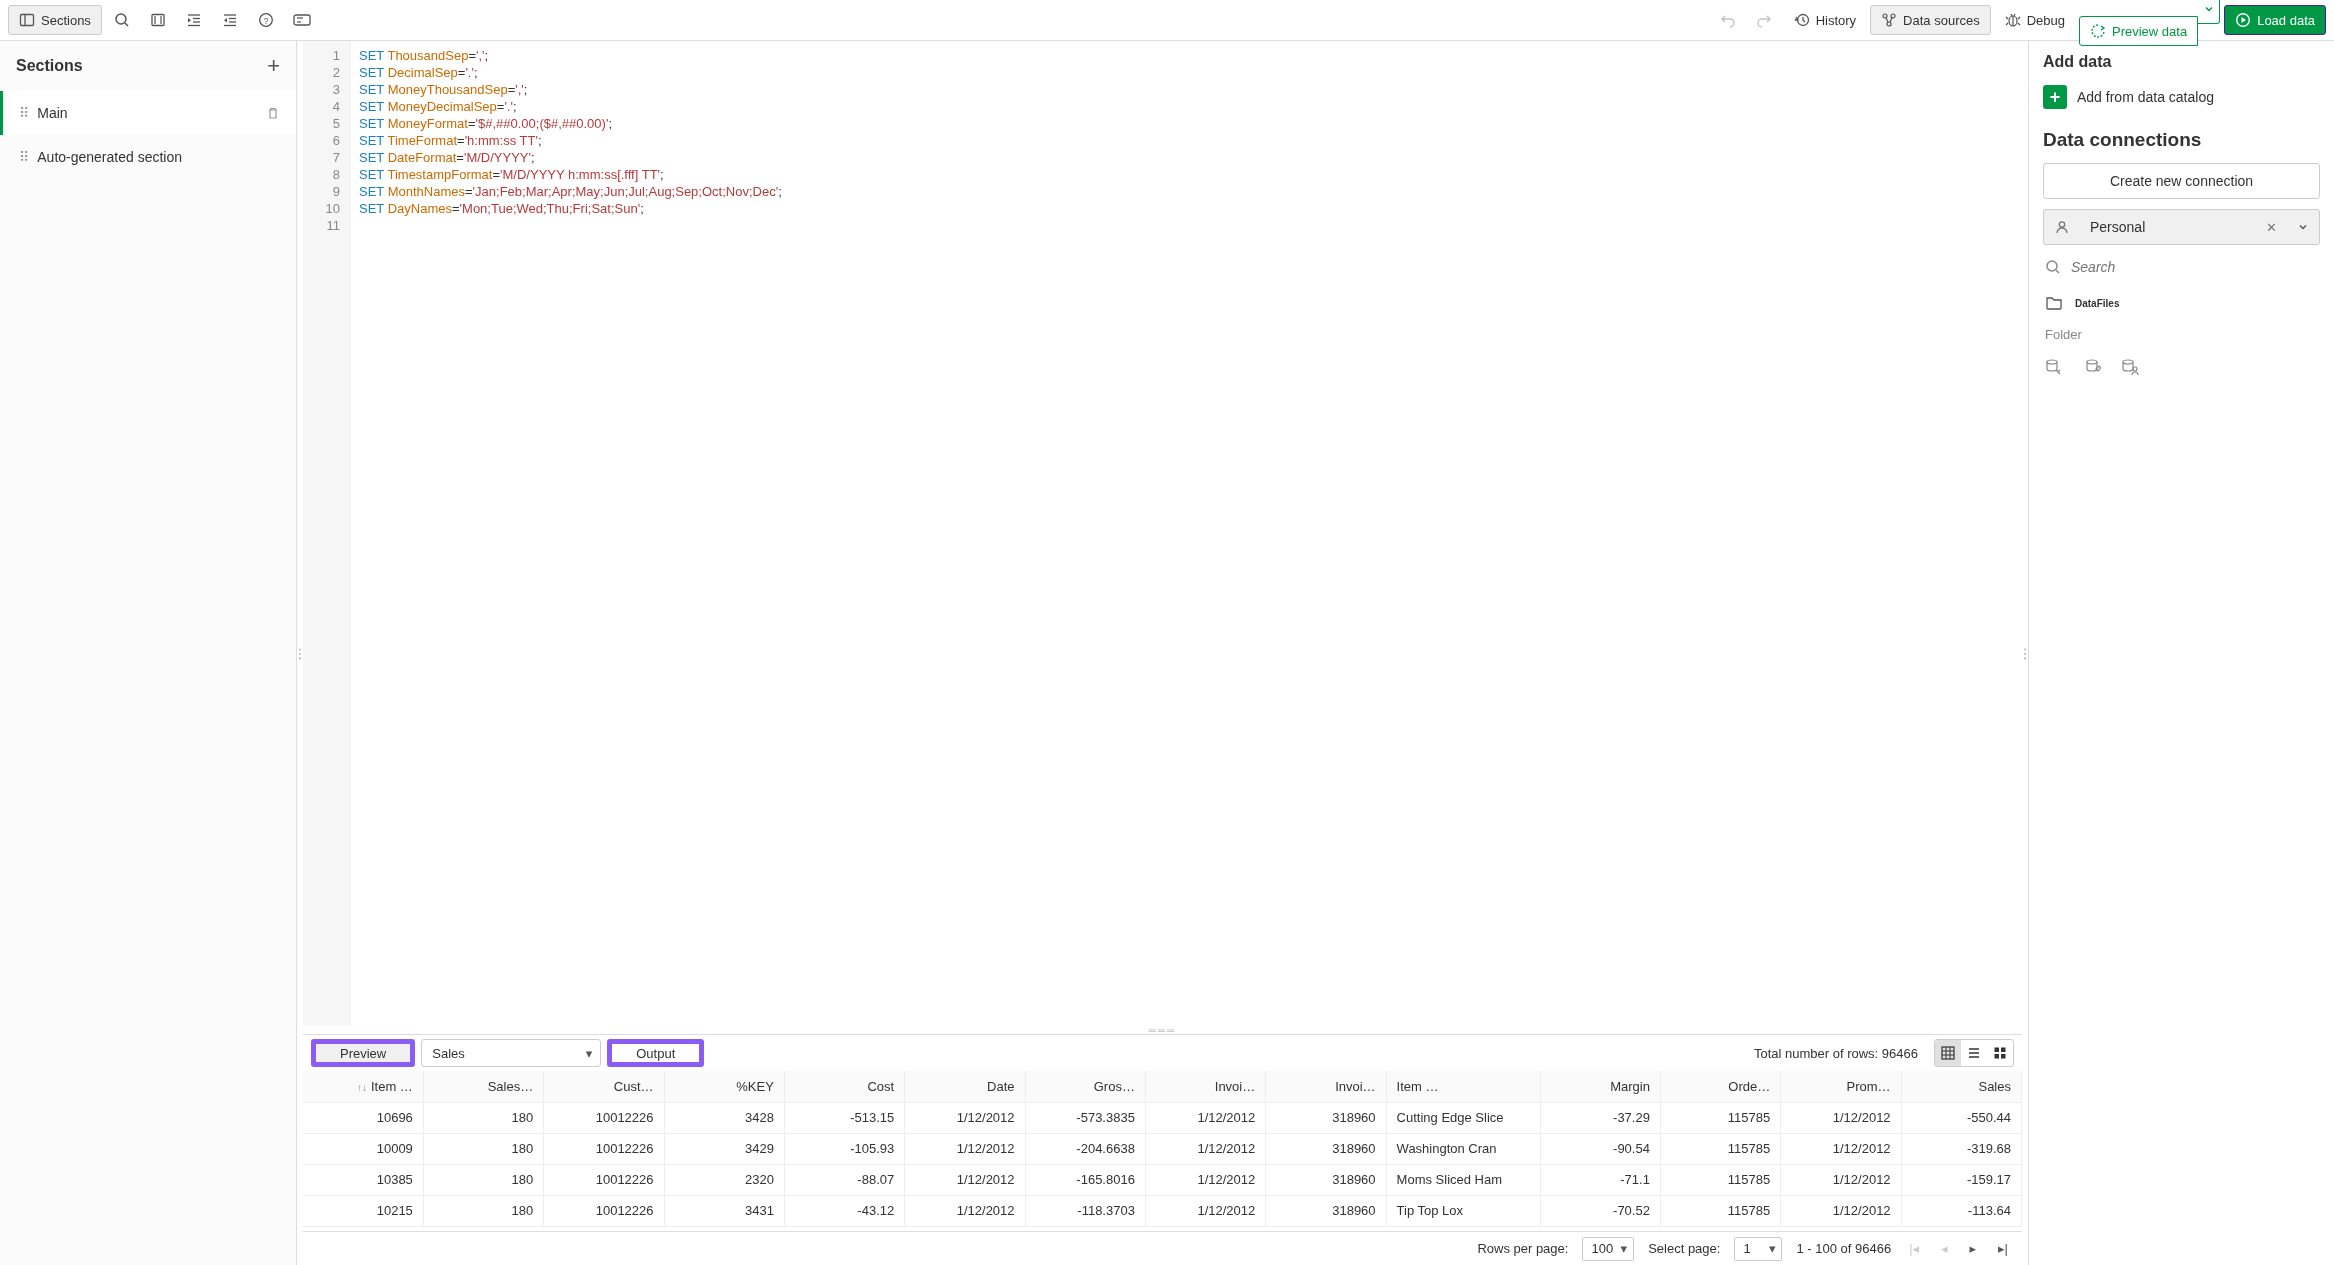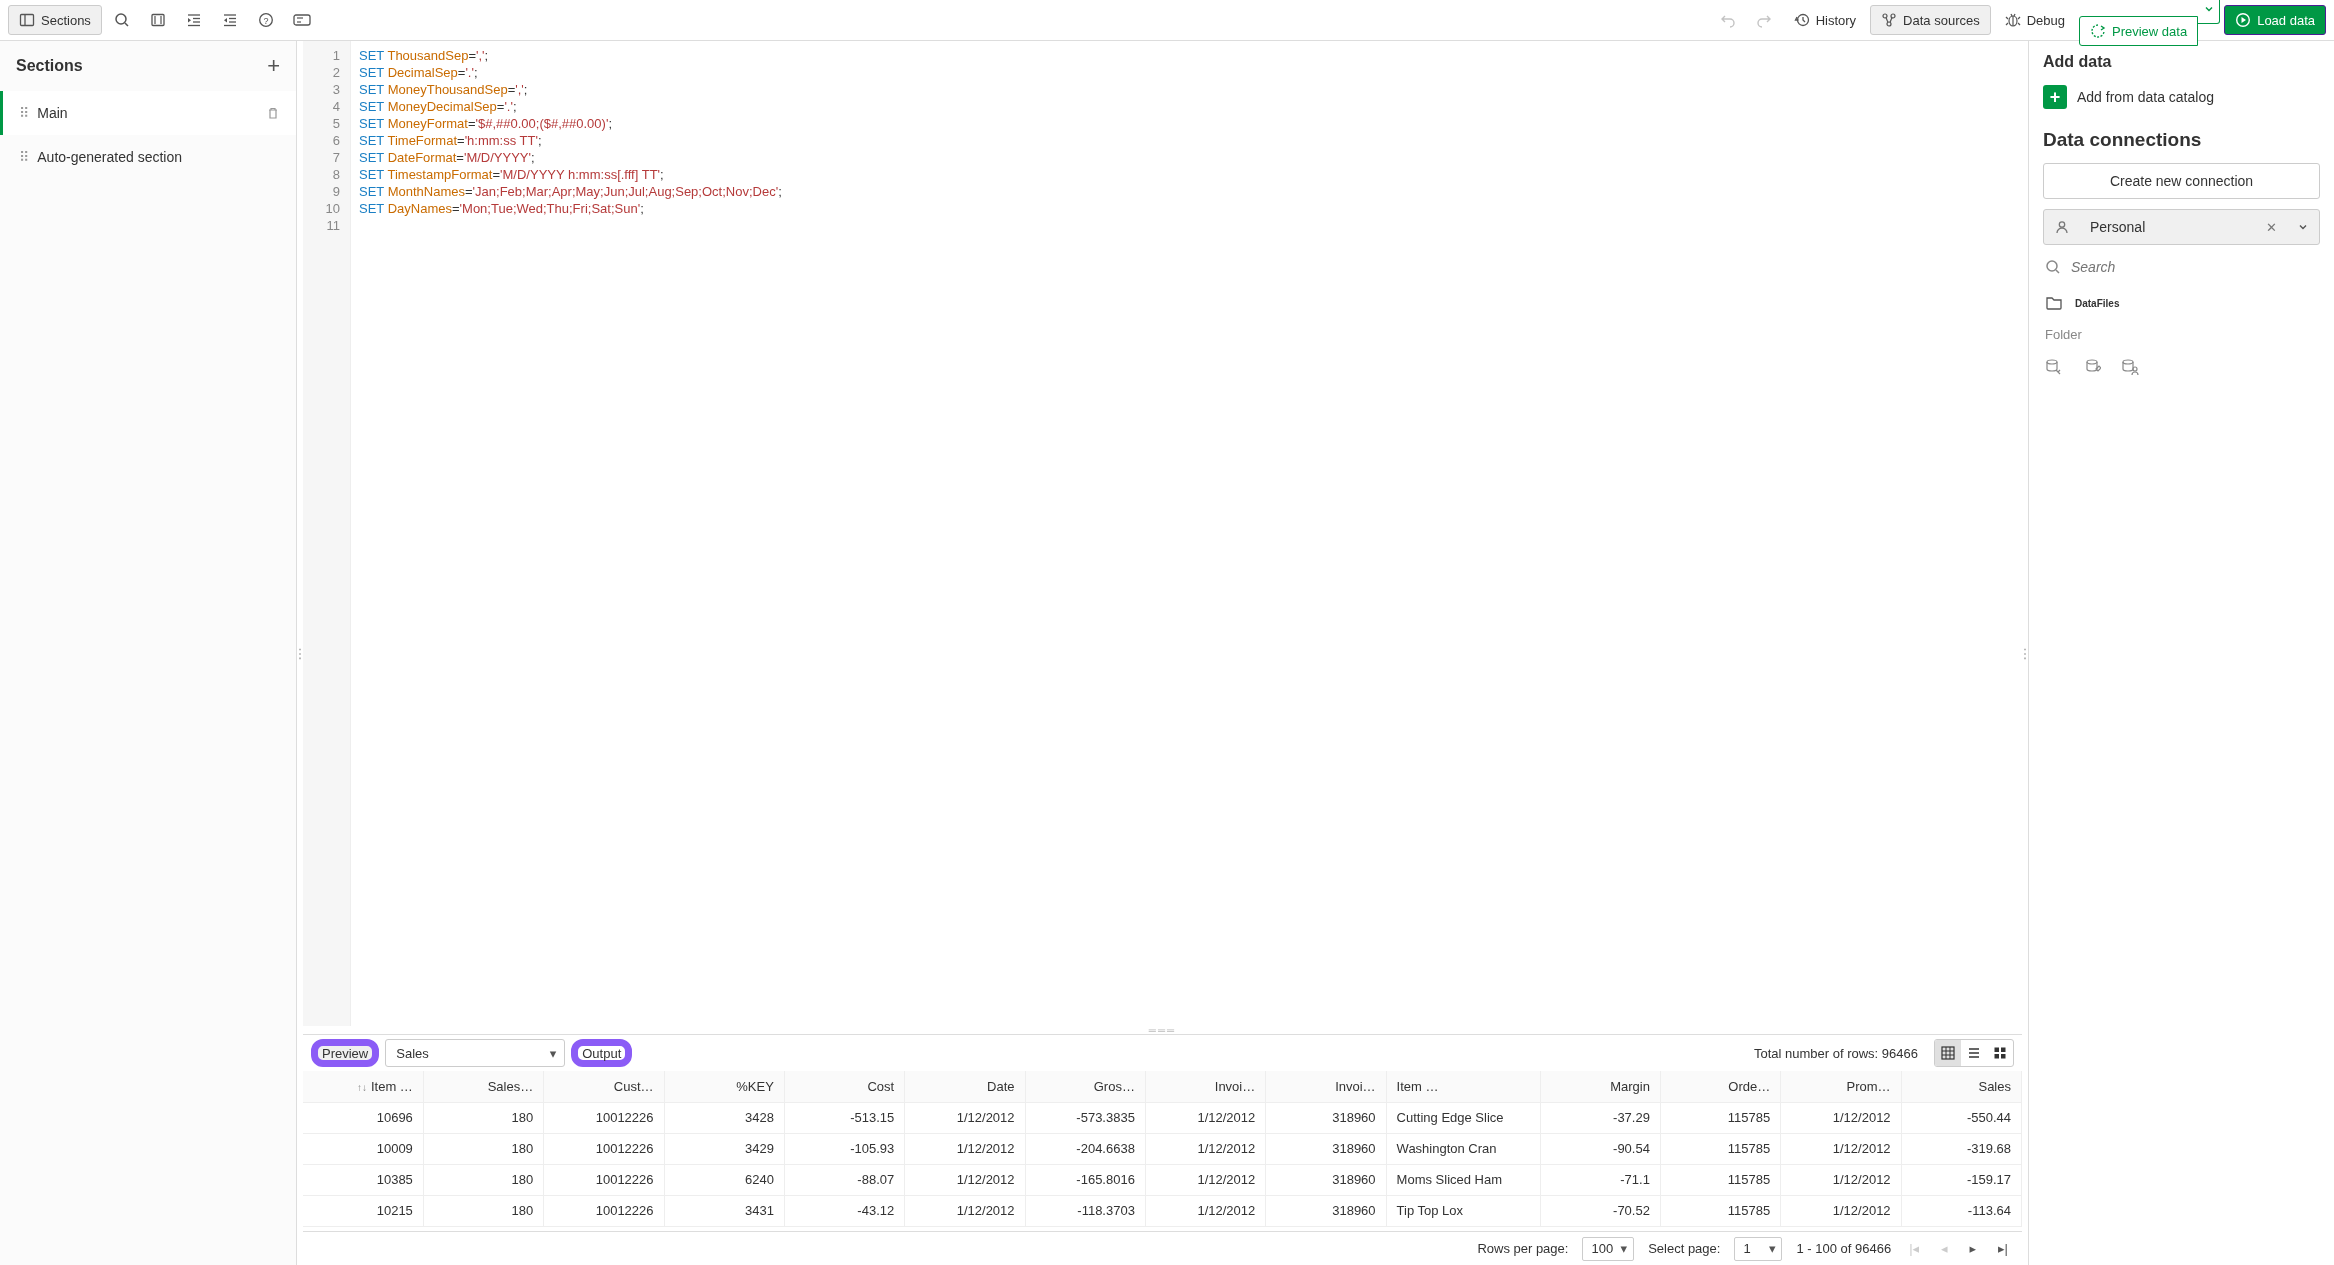--- a/index.html
+++ b/index.html
@@ -56,21 +56,21 @@
 .search-row input { border: none; outline: none; font-size: 14px; flex: 1; font-style: italic; color: #0369a1; background: transparent;}
 .folder-row { display: flex; align-items: center; gap: 12px; padding: 6px 2px; cursor: pointer; font-size: 10px; font-weight: 600; }
 .folder-sub { color: #888; padding-left: 2px; }
 .rp-icons { display: flex; gap: 20px; padding: 6px 2px; color: #888; }
 
 
 .bottom { border-top: 1px solid #ddd; display: flex; flex-direction: column; }
 .bottom-bar { height: 36px; display: flex; align-items: center; padding: 0 8px; gap: 6px; }
 .sel { height: 28px; border: 1px solid #ccc; border-radius: 3px; padding: 0 28px 0 10px; display: flex; align-items: center; position: relative; background: #fff; min-width: 180px; cursor: pointer; }
 .sel::after { content: "▾"; position: absolute; right: 8px; color: #555; }
-.tab-btn { height: 28px; padding: 0 4px; border: 7px solid #8b5cf6; border-radius: 12px; display: flex; align-items: center; cursor: pointer; background: #fff; }
+.tab-btn { height: 28px; padding: 0 24px; border: 5px solid #8b5cf6; border-radius: 3px; display: flex; align-items: center; cursor: pointer; background: #fff; }
 .tab-btn.active { background: #f0f0f0; }
 .total-rows { margin-left: auto; margin-right: 10px; color: #333; }
 .view-toggle { display: flex; border: 1px solid #ccc; border-radius: 3px; overflow: hidden; }
 .view-toggle > div { width: 26px; height: 26px; display: flex; align-items: center; justify-content: center; cursor: pointer; }
 .view-toggle > div.active { background: #e0e0e0; }
 
 .grid { overflow: auto; height: 160px; position: relative; }
 .grid table { border-collapse: collapse; min-width: 100%; }
 .grid th, .grid td { border-right: 1px solid #eee; border-bottom: 1px solid #eee; padding: 0 10px; height: 31px; text-align: right; white-space: nowrap; font-size: 13px; }
 .grid th { background: #fafafa; position: sticky; top: 0; font-weight: 400; color: #333; }
@@ -338,21 +338,21 @@
                 <td class="ltext">Washington Cran</td>
                 <td>-90.54</td>
                 <td>115785</td>
                 <td>1/12/2012</td>
                 <td>-319.68</td>
               </tr>
               <tr>
                 <td>10385</td>
                 <td>180</td>
                 <td>10012226</td>
-                <td>6240</td>
+                <td>2320</td>
                 <td>-88.07</td>
                 <td>1/12/2012</td>
                 <td>-165.8016</td>
                 <td>1/12/2012</td>
                 <td>318960</td>
                 <td class="ltext">Moms Sliced Ham</td>
                 <td>-71.1</td>
                 <td>115785</td>
                 <td>1/12/2012</td>
                 <td>-159.17</td>

